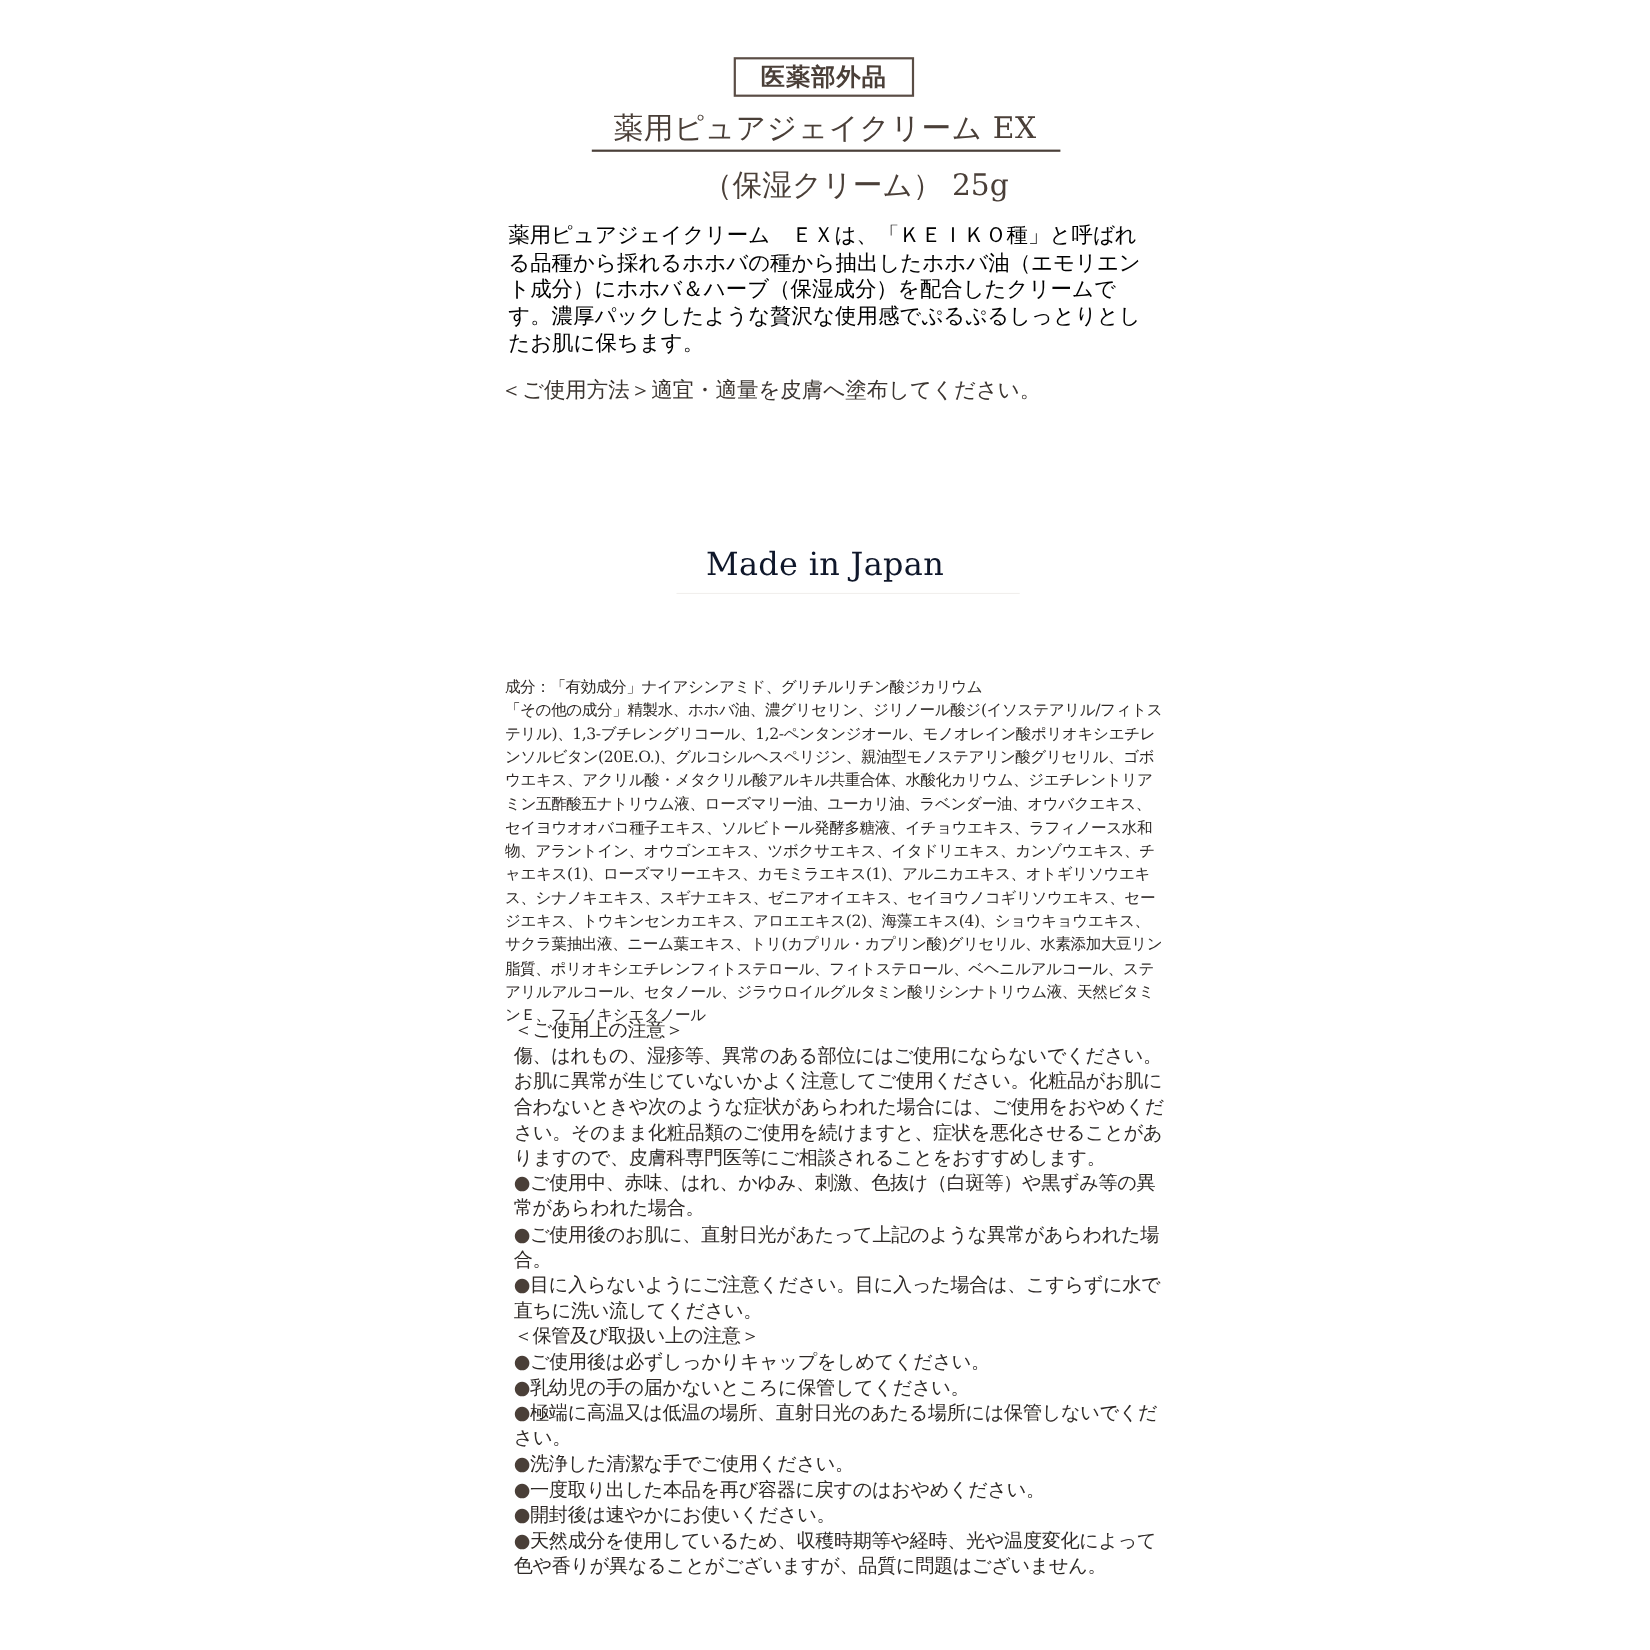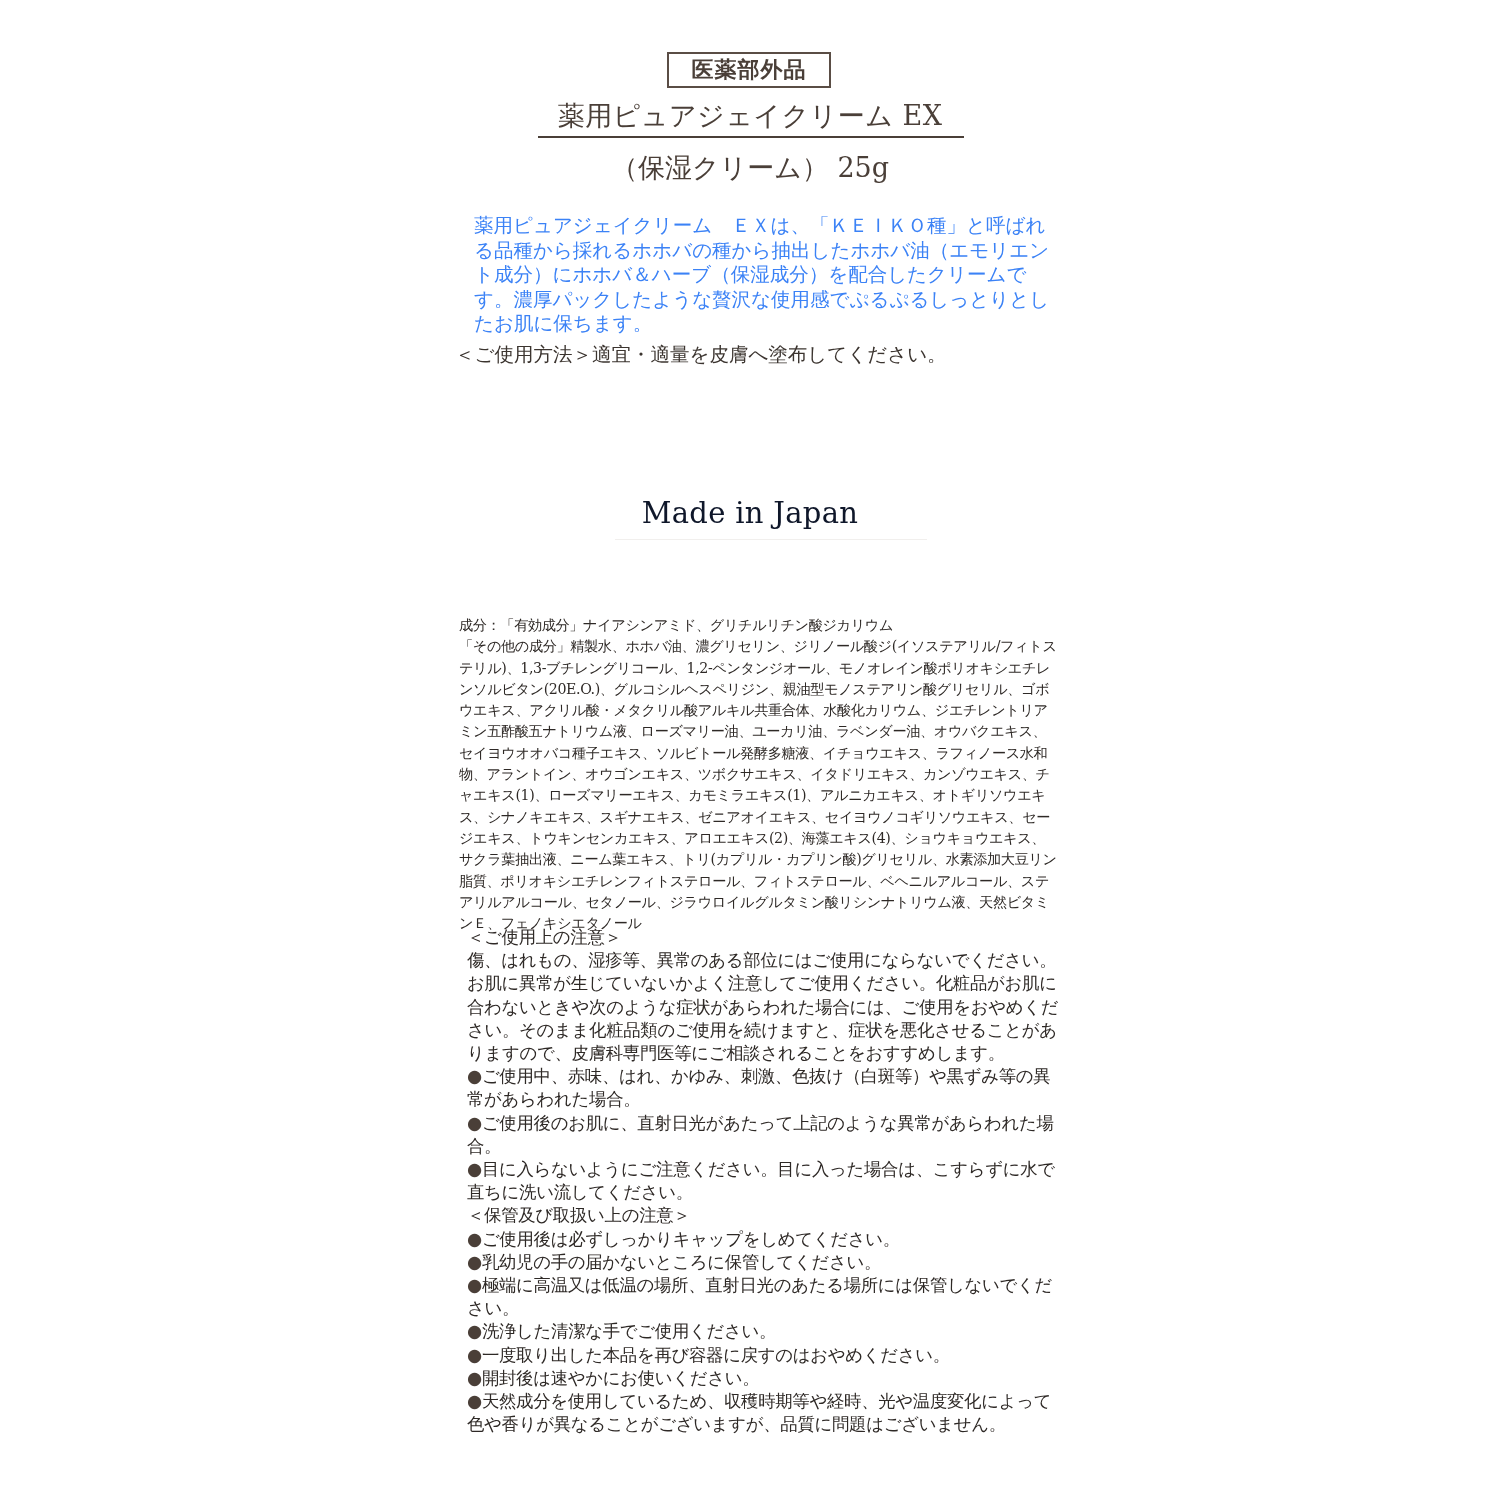--- a/index.html
+++ b/index.html
@@ -44,36 +44,36 @@
     .title-rule {
       position: absolute;
       left: 538px;
       top: 136px;
       width: 426px;
       height: 2px;
       background: #4a3f38;
     }
     .subtitle {
       position: absolute;
-      left: 538px;
+      left: 566px;
       width: 424px;
       top: 150px;
       text-align: center;
       font-size: 27px;
       color: #4a3f38;
     }
     .desc {
       position: absolute;
       left: 462px;
       top: 202px;
       width: 590px;
       font-size: 19.5px;
       line-height: 24.5px;
-      color: #3b82f6;
-      margin: 12px;
+      color: #000000;
+      margin: 0;
     }
     .usage {
       position: absolute;
       left: 455px;
       top: 343px;
       width: 600px;
       font-size: 19.5px;
       line-height: 24px;
       color: #3b342f;
       margin: 0;

